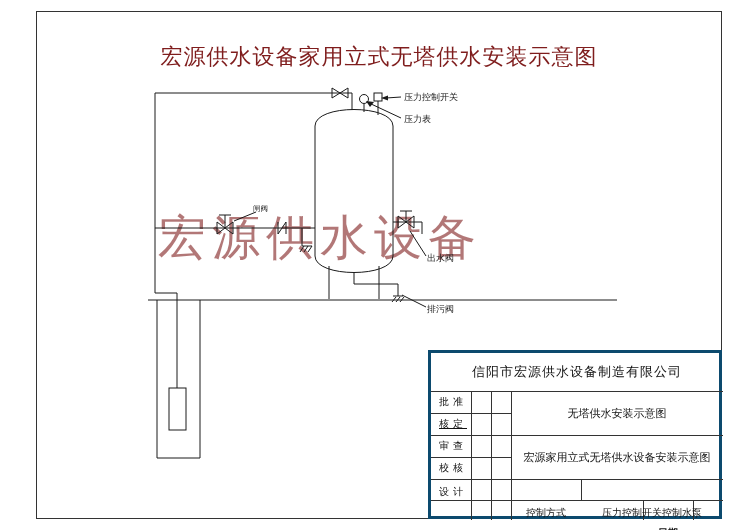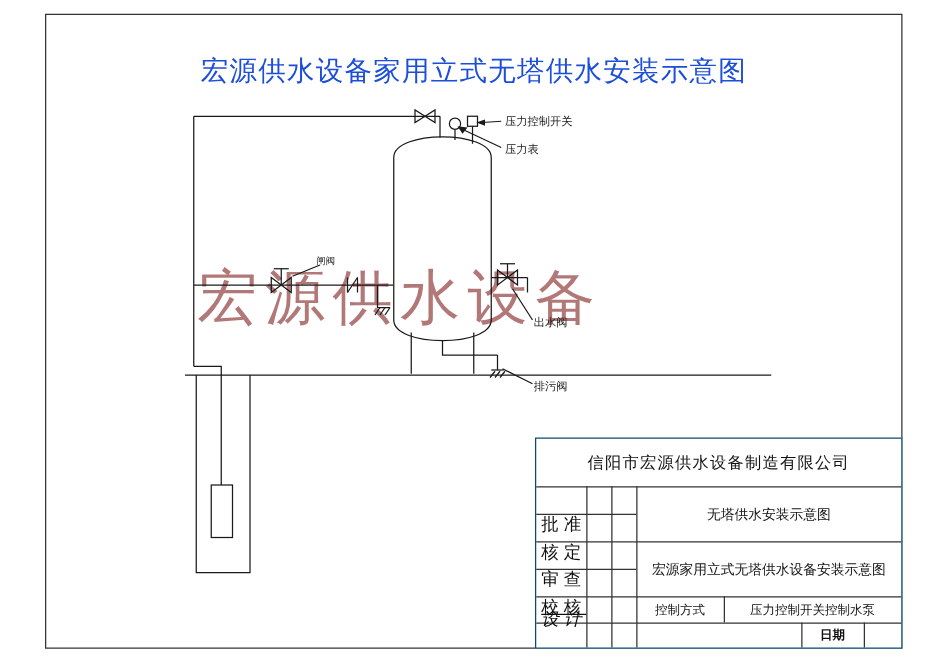--- a/index.html
+++ b/index.html
@@ -1,33 +1,33 @@
 <!DOCTYPE html>
 <html><head>
 <meta charset="utf-8">
 <style>
   html,body{margin:0;padding:0;}
   body{width:750px;height:530px;background:#ffffff;font-family:"Liberation Serif",serif;overflow:hidden;}
   .page{position:relative;width:750px;height:530px;background:#fff;}
   .frame{position:absolute;left:36px;top:11px;width:686px;height:508px;border:1px solid #333;box-sizing:border-box;}
-  .title{position:absolute;left:36px;top:42px;width:686px;text-align:center;font-size:22px;letter-spacing:1px;color:#1d4ed8;z-index:4;}
+  .title{position:absolute;left:36px;top:42px;width:686px;text-align:center;font-size:22px;letter-spacing:1px;color:#7f1d1d;z-index:4;}
   .watermark{position:absolute;left:158px;top:206px;font-size:48px;letter-spacing:6px;color:#7f1d1d;opacity:.6;z-index:1;white-space:nowrap;text-align:center;}
   .diagram{position:absolute;left:0;top:0;z-index:2;}
   .diagram line,.diagram path,.diagram polyline,.diagram rect,.diagram circle,.diagram polygon{stroke:#1a1a1a;stroke-width:1;fill:none;}
   .diagram polygon.arrow{fill:#1a1a1a;stroke:none;}
   .diagram text{font-family:"Liberation Sans",sans-serif;fill:#1a1a1a;stroke:none;font-size:9px;}
   .diagram text.tiny{font-size:7.5px;}
-  .tblock{position:absolute;left:428px;top:350px;width:294px;height:169px;border:1px solid #0c4a6e;box-sizing:border-box;background:#fff;z-index:5;}
+  .tblock{position:absolute;left:428px;top:350px;width:294px;height:169px;border:3px solid #0c4a6e;box-sizing:border-box;background:#fff;z-index:5;}
   .cell{position:absolute;display:flex;align-items:center;justify-content:center;color:#111;box-sizing:border-box;}
   .vl{position:absolute;width:1px;background:#333;}
   .hl{position:absolute;height:1px;background:#333;}
   .company{font-size:13px;letter-spacing:1px;}
-  .rowlabel{font-size:14px;letter-spacing:4px;padding-left:4px;margin-top:20px;}
+  .rowlabel{font-size:10px;letter-spacing:4px;padding-left:4px;}
   .docname{font-size:11px;}
-  .small{font-size:10px;}
+  .small{font-size:10px;margin-top:23px;}
 </style>
 </head>
 <body>
 
 <div class="page">
 
   <div class="frame"></div>
 
   <div class="title">宏源供水设备家用立式无塔供水安装示意图</div>
 
@@ -110,24 +110,24 @@
     <div class="hl" style="top:147px;left:0;width:292px;"></div>
     <div class="vl" style="left:40px;top:38px;height:129px;"></div>
     <div class="vl" style="left:60px;top:38px;height:129px;"></div>
     <div class="vl" style="left:80px;top:38px;height:129px;"></div>
     <div class="vl" style="left:150px;top:126px;height:21px;"></div>
     <div class="vl" style="left:212px;top:147px;height:20px;"></div>
     <div class="vl" style="left:262px;top:147px;height:20px;"></div>
 
     <div class="cell company" style="left:0;top:0;width:292px;height:38px;">信阳市宏源供水设备制造有限公司</div>
     <div class="cell rowlabel" style="left:0;top:38px;width:40px;height:22px;">批准</div>
-    <div class="cell rowlabel" style="left:0;top:60px;width:40px;height:22px;">核定</div>
+    <div class="cell rowlabel" style="left:0;top:60px;width:40px;height:22px;text-decoration:underline;">核定</div>
     <div class="cell rowlabel" style="left:0;top:82px;width:40px;height:22px;font-family:Liberation Mono, monospace;">审查</div>
-    <div class="cell rowlabel" style="left:0;top:104px;width:40px;height:22px;text-decoration:underline;">校核</div>
-    <div class="cell rowlabel" style="left:0;top:114px;width:40px;height:21px;font-style:italic;">设计</div>
+    <div class="cell rowlabel" style="left:0;top:104px;width:40px;height:22px;">校核</div>
+    <div class="cell rowlabel" style="left:0;top:128px;width:40px;height:21px;">设计</div>
     <div class="cell docname" style="left:80px;top:38px;width:212px;height:44px;">无塔供水安装示意图</div>
     <div class="cell docname" style="left:80px;top:82px;width:212px;height:44px;">宏源家用立式无塔供水设备安装示意图</div>
     <div class="cell small" style="left:80px;top:126px;width:70px;height:21px;">控制方式</div>
     <div class="cell small" style="left:150px;top:126px;width:142px;height:21px;">压力控制开关控制水泵</div>
     <div class="cell small" style="left:212px;top:147px;width:50px;height:20px;font-weight:bold;">日期</div>
   </div>
 
 </div>
 
 </body></html>

